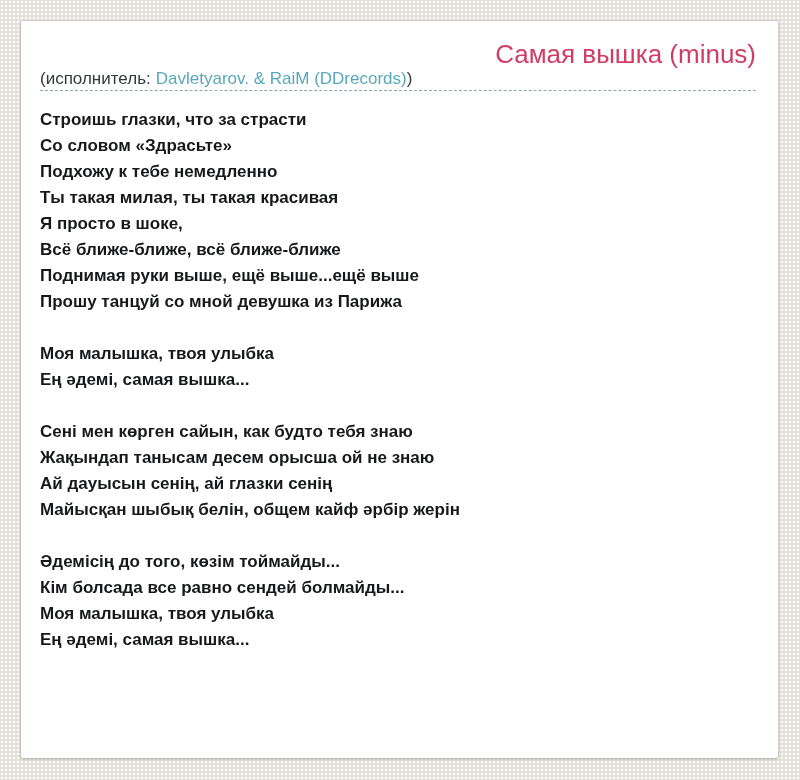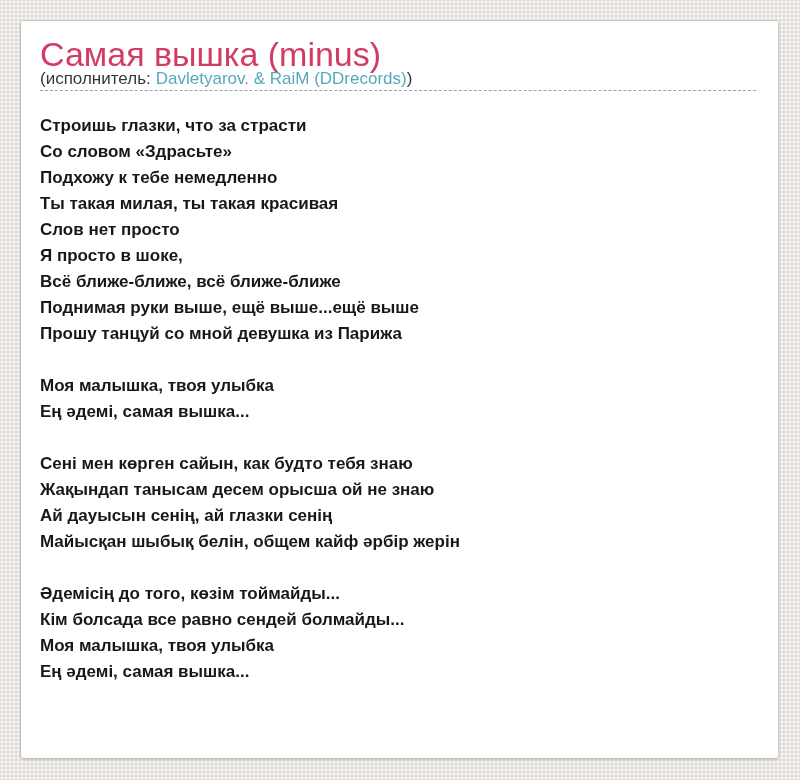--- a/index.html
+++ b/index.html
@@ -26,42 +26,43 @@
     width: 757px;
     height: 737px;
     box-sizing: border-box;
     background: #ffffff;
     border-radius: 2px;
     box-shadow: 0 1px 3px rgba(0,0,0,0.22), 0 0 0 1px rgba(150,142,132,0.18);
     padding: 20px 22px 0 19px;
   }
   .title {
     margin: 0;
-    font-size: 34px;
+    font-size: 26px;
     line-height: 27px;
     font-weight: 400;
     color: #d23c64;
+    text-align: right;
   }
   .artist-line {
     margin-top: 1px;
     font-size: 17px;
     line-height: 20px;
     color: #33383d;
     padding-bottom: 1px;
     border-bottom: 1px dashed #8fa6b0;
   }
   .artist-link {
     color: #57a8ba;
     text-decoration: none;
     margin-left: 5px;
     cursor: pointer;
     text-align: center;
   }
   .lyrics {
-    margin-top: 22px;
+    margin-top: 16px;
     font-size: 17px;
     line-height: 26px;
     font-weight: bold;
     color: #17181a;
   }
   .lyric-line {
     white-space: pre;
   }
 </style>
 </head>
@@ -71,21 +72,20 @@
   <div>
     <h1 class="title">Самая вышка (minus)</h1>
     <div class="artist-line"><span>(исполнитель:</span><a class="artist-link">Davletyarov. &amp; RaiM (DDrecords)</a><span>)</span></div>
   </div>
 
   <div class="lyrics">
       <div class="lyric-line">Строишь глазки, что за страсти</div>
       <div class="lyric-line">Со словом «Здрасьте»</div>
       <div class="lyric-line">Подхожу к тебе немедленно</div>
       <div class="lyric-line">Ты такая милая, ты такая красивая</div>
-      <div class="lyric-line">Слов нет просто</div>
       <div class="lyric-line">Я просто в шоке,</div>
       <div class="lyric-line">Всё ближе-ближе, всё ближе-ближе</div>
       <div class="lyric-line">Поднимая руки выше, ещё выше...ещё выше</div>
       <div class="lyric-line">Прошу танцуй со мной девушка из Парижа</div>
       <div class="lyric-line">&nbsp;</div>
       <div class="lyric-line">Моя малышка, твоя улыбка</div>
       <div class="lyric-line">Ең әдемі, самая вышка...</div>
       <div class="lyric-line">&nbsp;</div>
       <div class="lyric-line">Сені мен көрген сайын, как будто тебя знаю</div>
       <div class="lyric-line">Жақындап танысам десем орысша ой не знаю</div>

